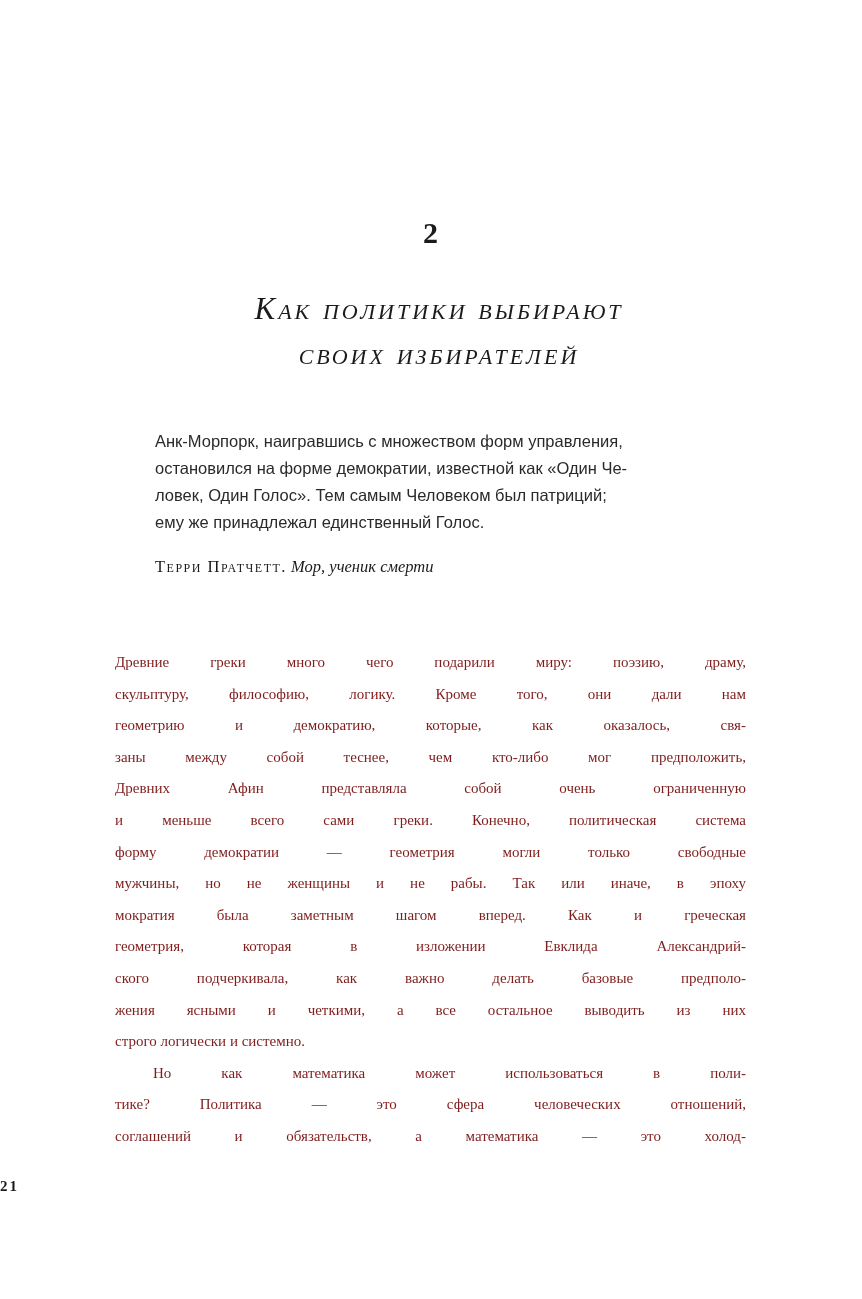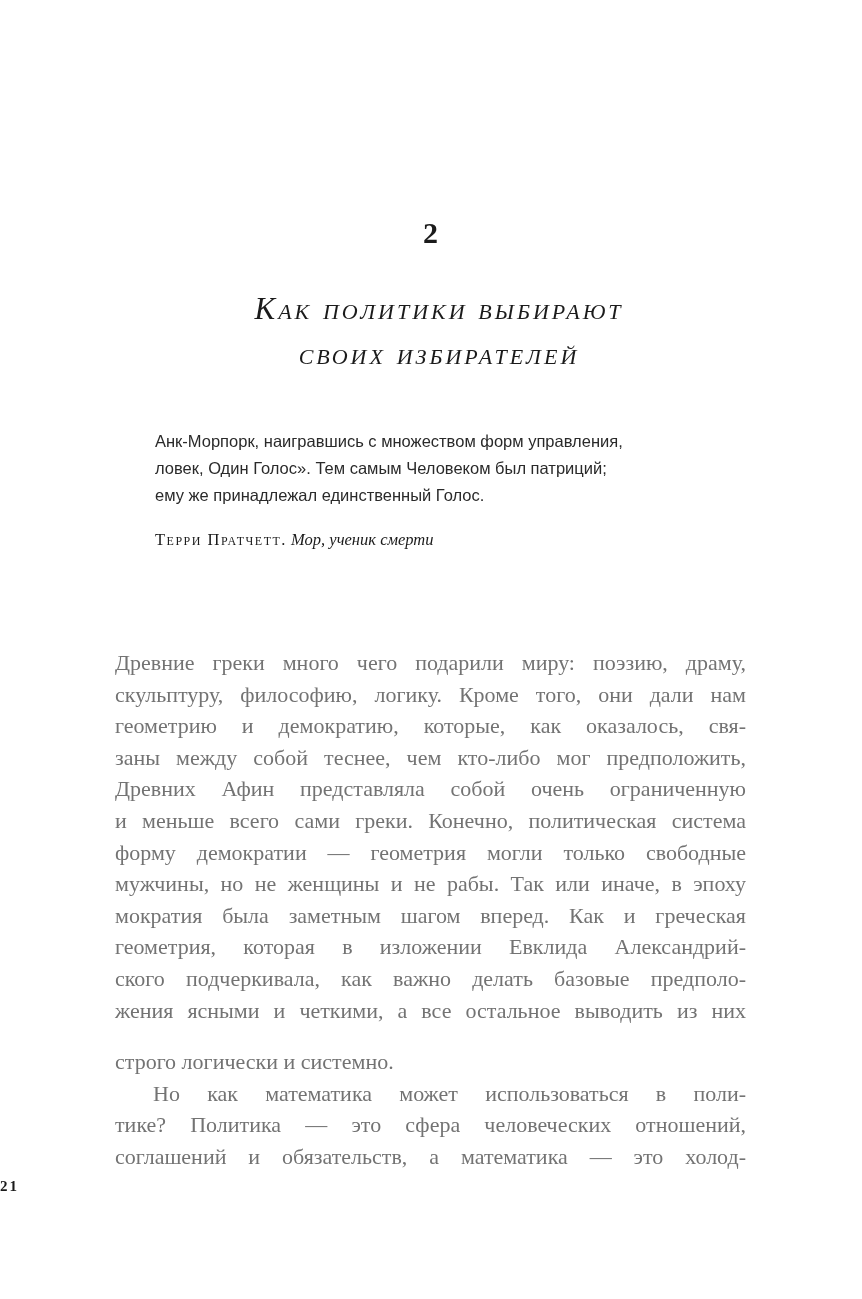--- a/index.html
+++ b/index.html
@@ -65,32 +65,31 @@
     letter-spacing: 1.5px;
   }
   .attribution .work {
     font-style: italic;
   }
   .body-text {
     position: absolute;
     top: 647px;
     left: 115px;
     width: 631px;
-    font-size: 22px;
+    font-size: 15px;
     line-height: 31.6px;
-    color: #737373;
+    color: #7f1d1d;
   }
   .line {
     text-align: justify;
     text-align-last: justify;
   }
   .line.flush {
     text-align: center;
     text-align-last: left;
-    margin-top: 20px;
   }
   .line.indent {
     text-indent: 38px;
   }
   .page-number {
     position: absolute;
     top: 1178px;
     left: 0;
     width: 100%;
     text-align: left;
@@ -107,20 +106,21 @@
   <div class="chapter-number">2</div>
 
   <div class="chapter-title">
     <div>Как политики выбирают</div>
     <div>своих избирателей</div>
   </div>
 
   <div class="epigraph">
     <div>
         <div class="epi-line">Анк-Морпорк, наигравшись с множеством форм управления,</div>
+        <div class="epi-line">остановился на форме демократии, известной как «Один Че-</div>
         <div class="epi-line">ловек, Один Голос». Тем самым Человеком был патриций;</div>
         <div class="epi-line">ему же принадлежал единственный Голос.</div>
       </div>
     <div class="attribution">
       <span class="author">Терри Пратчетт.</span>
       <span> </span>
       <span class="work">Мор, ученик смерти</span>
     </div>
   </div>
 

